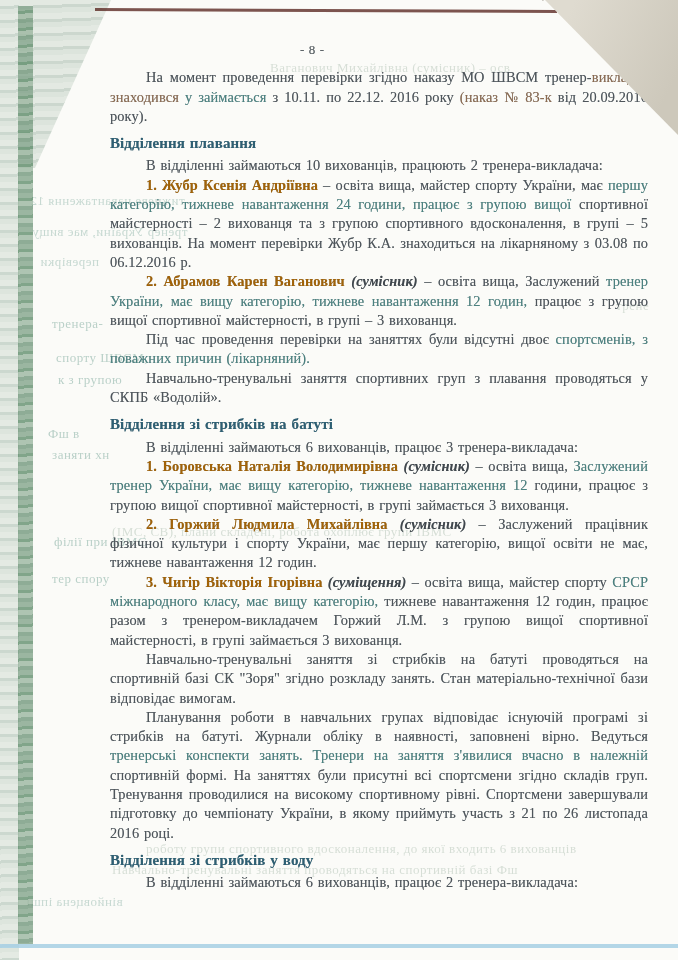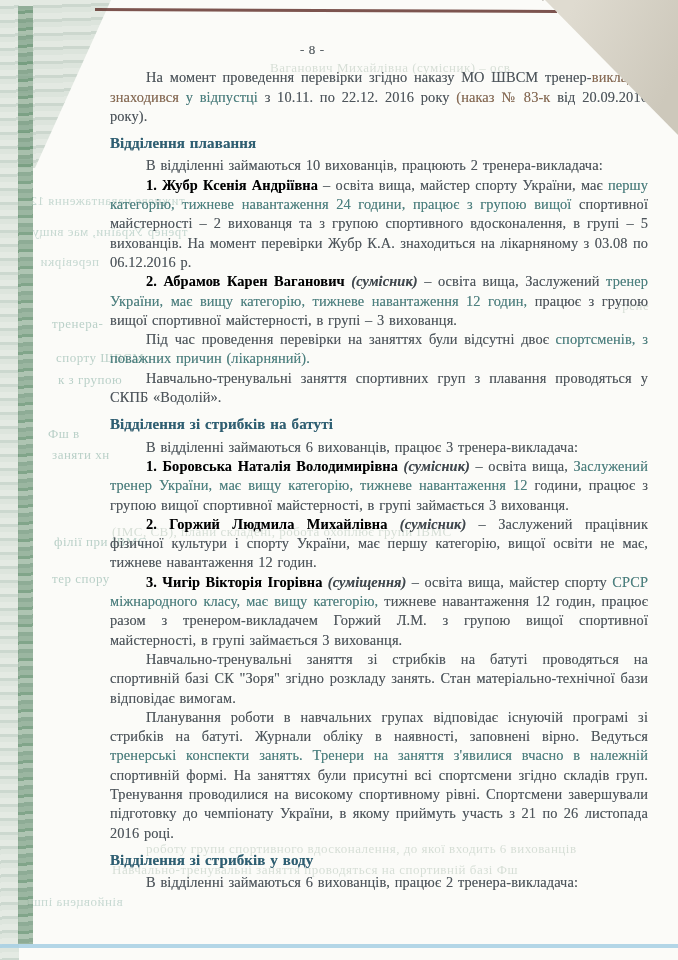--- a/index.html
+++ b/index.html
@@ -36,21 +36,21 @@
   
   .content{position:absolute;left:0;top:0;width:678px;height:960px;box-sizing:border-box;
     padding:40px 30px 0 110px;z-index:2;
     font-size:14.4px;line-height:19.3px;color:#4e555b;text-align:justify;
     word-spacing:1px;letter-spacing:.1px;
     text-shadow:0 0 .5px rgba(90,100,105,.55);}
   .page-number{text-align:center;margin:0 134px 9px 0;font-size:13px;color:#5a6165;}
   .heading{font-weight:bold;text-align:left;margin:8px 80px 3px 0;
     color:#2d5f73;font-size:15px;}
   .para{margin:0;text-indent:36px;}
-  .b{font-weight:bold;color:#000000;}
+  .b{font-weight:bold;color:#a16207;}
   .bi{font-weight:bold;font-style:italic;color:#40474d;}
   .t{color:#4a8280;}
   .w{color:#8b6a50;}
 </style>
 </head>
 <body>
 
 <div class="page">
 
   <div class="ghost-layer">
@@ -68,21 +68,21 @@
     <span class="ghost" style="left:52px;top:571px">тер спору</span>
     <span class="ghost f" style="left:146px;top:841px">роботу групи спортивного вдосконалення, до якої входить 6 вихованців</span>
     <span class="ghost f" style="left:112px;top:862px">Навчально-тренувальні заняття проводяться на спортивній базі Фш</span>
     <span class="ghost m" style="left:26px;top:894px">вінйовцена іпші</span>
     <span class="ghost f" style="left:616px;top:298px">трене</span>
   </div>
 
   <div class="content">
     <div class="page-number">- 8 -</div>
 
-    <p class="para"><span>На момент проведення перевірки згідно наказу МО ШВСМ тренер-</span><span class="w">викладач знаходився </span><span class="t">у відпустці </span><span>з 10.11. по 22.12. 2016 року </span><span class="w">(наказ № 83-к </span><span>від 20.09.2016 року).</span></p>
+    <p class="para"><span>На момент проведення перевірки згідно наказу МО ШВСМ тренер-</span><span class="w">викладач знаходився </span><span class="t">у займається </span><span>з 10.11. по 22.12. 2016 року </span><span class="w">(наказ № 83-к </span><span>від 20.09.2016 року).</span></p>
 
     <h2 class="heading">Відділення плавання</h2>
     <p class="para"><span>В відділенні займаються 10 вихованців, працюють 2 тренера-викладача:</span></p>
     <p class="para"><span class="b">1. Жубр Ксенія Андріївна </span><span>– освіта вища, майстер спорту України, має </span><span class="t">першу категорію, тижневе навантаження 24 години, працює з групою вищої </span><span>спортивної майстерності – 2 вихованця та з групою спортивного вдосконалення, в групі – 5 вихованців. На момент перевірки Жубр К.А. знаходиться на лікарняному з 03.08 по 06.12.2016 р.</span></p>
     <p class="para"><span class="b">2. Абрамов Карен Ваганович </span><span class="bi">(сумісник)</span><span> – освіта вища, Заслужений </span><span class="t">тренер України, має вищу категорію, тижневе навантаження 12 годин, </span><span>працює з групою вищої спортивної майстерності, в групі – 3 вихованця.</span></p>
     <p class="para"><span>Під час проведення перевірки на заняттях були відсутні двоє </span><span class="t">спортсменів, з поважних причин (лікарняний).</span></p>
     <p class="para"><span>Навчально-тренувальні заняття спортивних груп з плавання проводяться у СКПБ «Водолій».</span></p>
 
     <h2 class="heading">Відділення зі стрибків на батуті</h2>
     <p class="para"><span>В відділенні займаються 6 вихованців, працює 3 тренера-викладача:</span></p>

